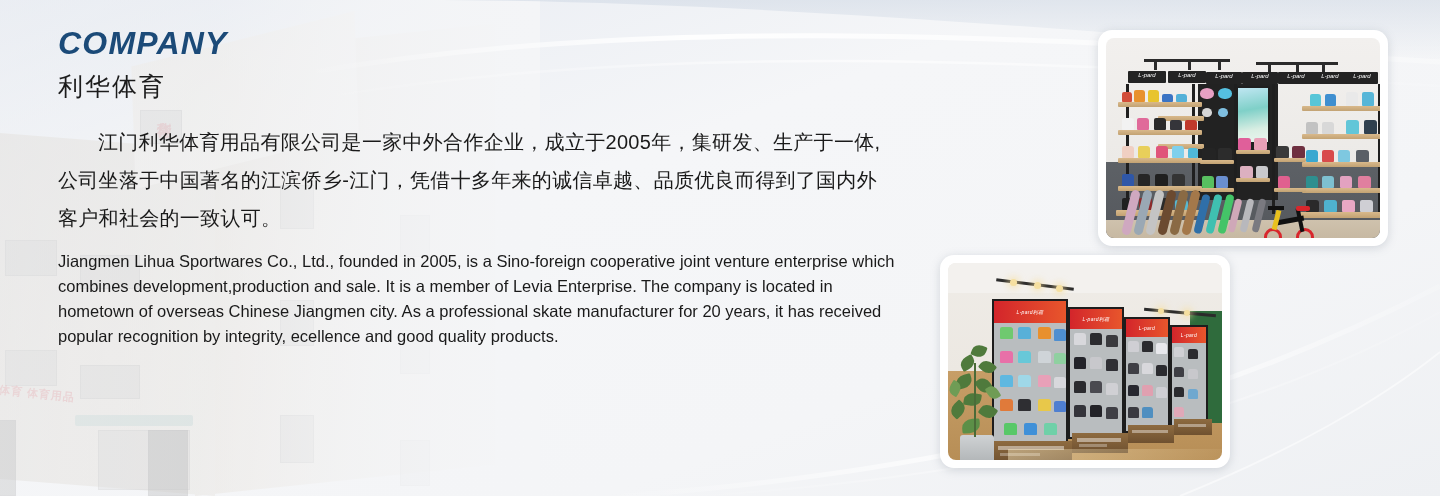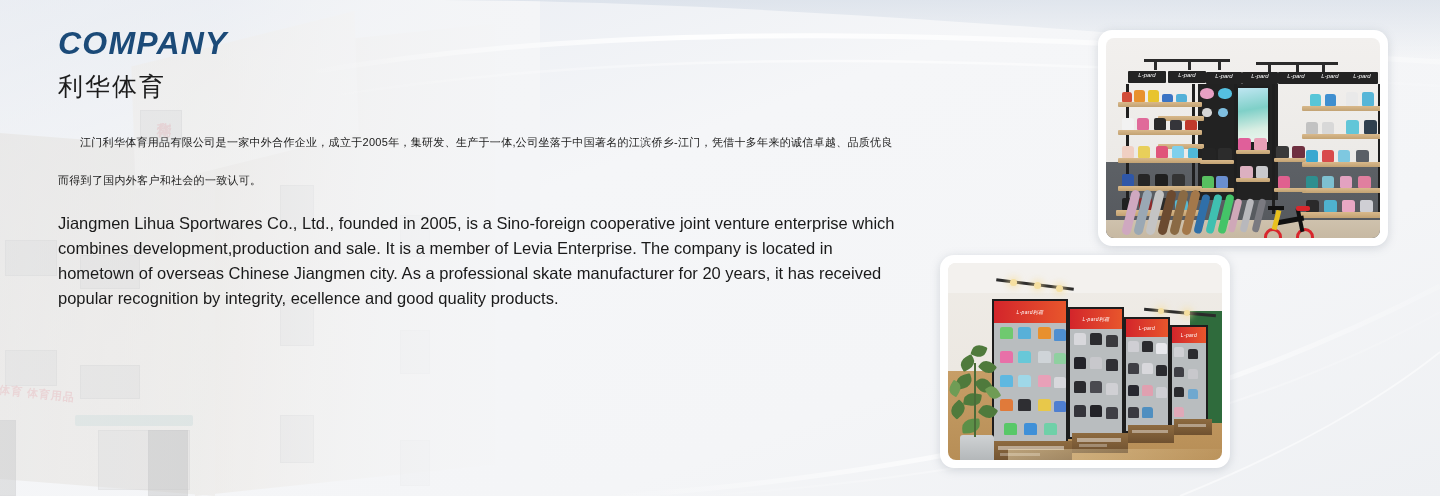--- a/index.html
+++ b/index.html
@@ -109,21 +109,21 @@
     margin-top:11px;
     color:#1c1c1c;
     font-size:25px;
     line-height:30px;
     letter-spacing:2px;
   }
 
   .para-cn {
     margin-top:22px;
     color:#1a1a1a;
-    font-size:11px;
+    font-size:20px;
     line-height:38px;
     letter-spacing:.3px;
     text-indent:2em;
     width:838px;
   }
 
   .para-en {
     margin-top:12px;
     color:#1a1a1a;
     font-size:16.5px;

